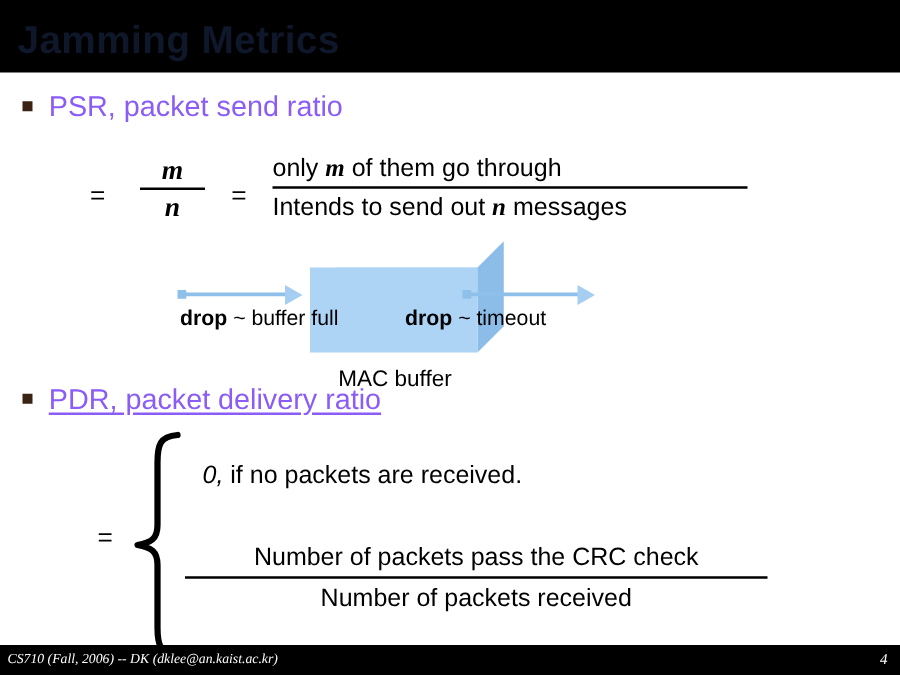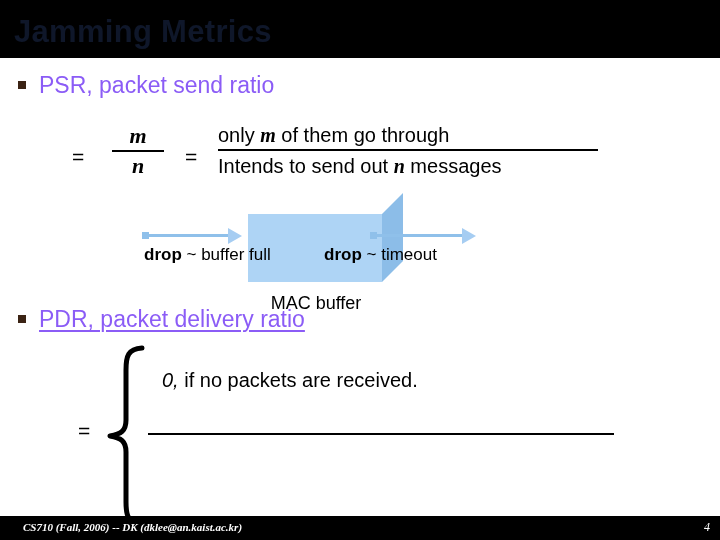--- a/index.html
+++ b/index.html
@@ -258,26 +258,25 @@
     position: absolute;
     left: 0; top: 516px;
     width: 720px; height: 24px;
     background: #000000;
   }
   #footer-text {
     position: absolute;
     left: 6px; top: 521px;
     font-family: "Liberation Serif", serif;
     font-style: italic;
-    font-weight: bold;
+    font-weight: normal;
     font-size: 11px;
     line-height: 13px;
     color: #ffffff;
     white-space: nowrap;
-    margin-left: 17px;
   }
   #footer-page {
     position: absolute;
     right: 10px; top: 521px;
     font-family: "Liberation Serif", serif;
     font-style: italic;
     font-size: 12px;
     line-height: 13px;
     color: #ffffff;
   }
@@ -345,20 +344,22 @@
 
   <div id="pdr-brace">
     <svg width="42" height="184" viewBox="0 0 42 184" aria-hidden="true">
       <path d="M38 4 C24 5, 22 12, 22 26 L22 76 C22 87, 17 90, 6 92 C17 94, 22 97, 22 108 L22 158 C22 172, 24 179, 38 180" fill="none" stroke="#000000" stroke-width="5" stroke-linecap="round" stroke-linejoin="round"></path>
     </svg>
   </div>
 
   <div id="pdr-case-zero"><span class="zero">0,</span><span>  if no packets are received.</span></div>
 
   <div id="pdr-frac">
+    <div class="num">Number of packets pass the CRC check</div>
     <div class="bar"></div>
+    <div class="den">Number of packets received</div>
   </div>
 
   <div id="footer-bar"></div>
   <div id="footer-text">CS710 (Fall, 2006) -- DK (dklee@an.kaist.ac.kr)</div>
   <div id="footer-page">4</div>
 
 </div>
 
 </body></html>

